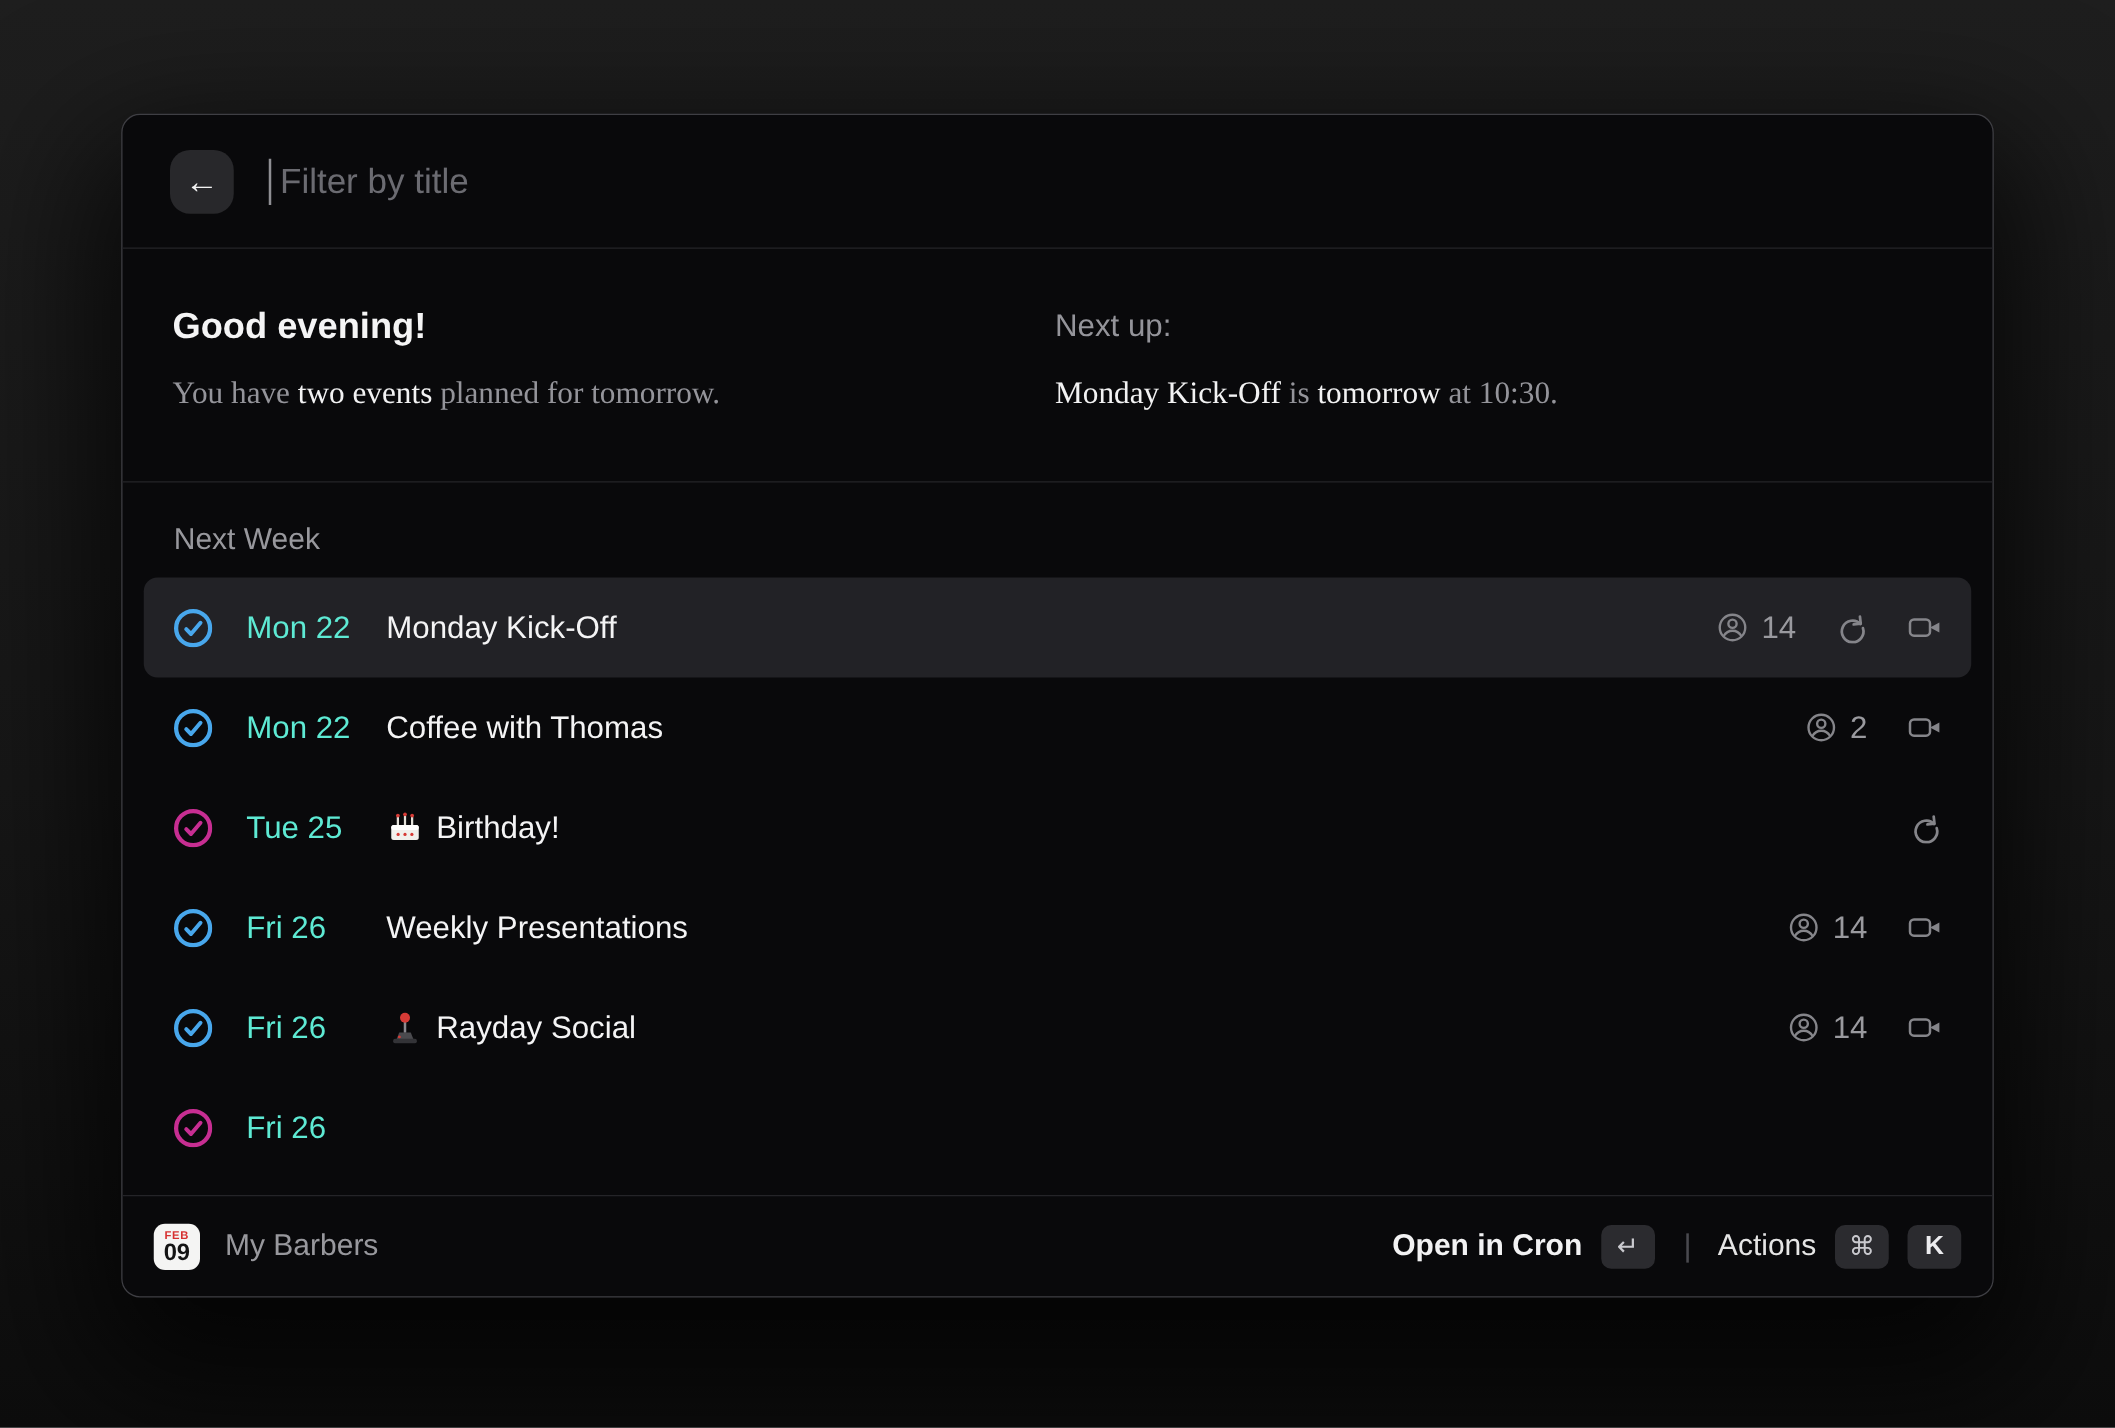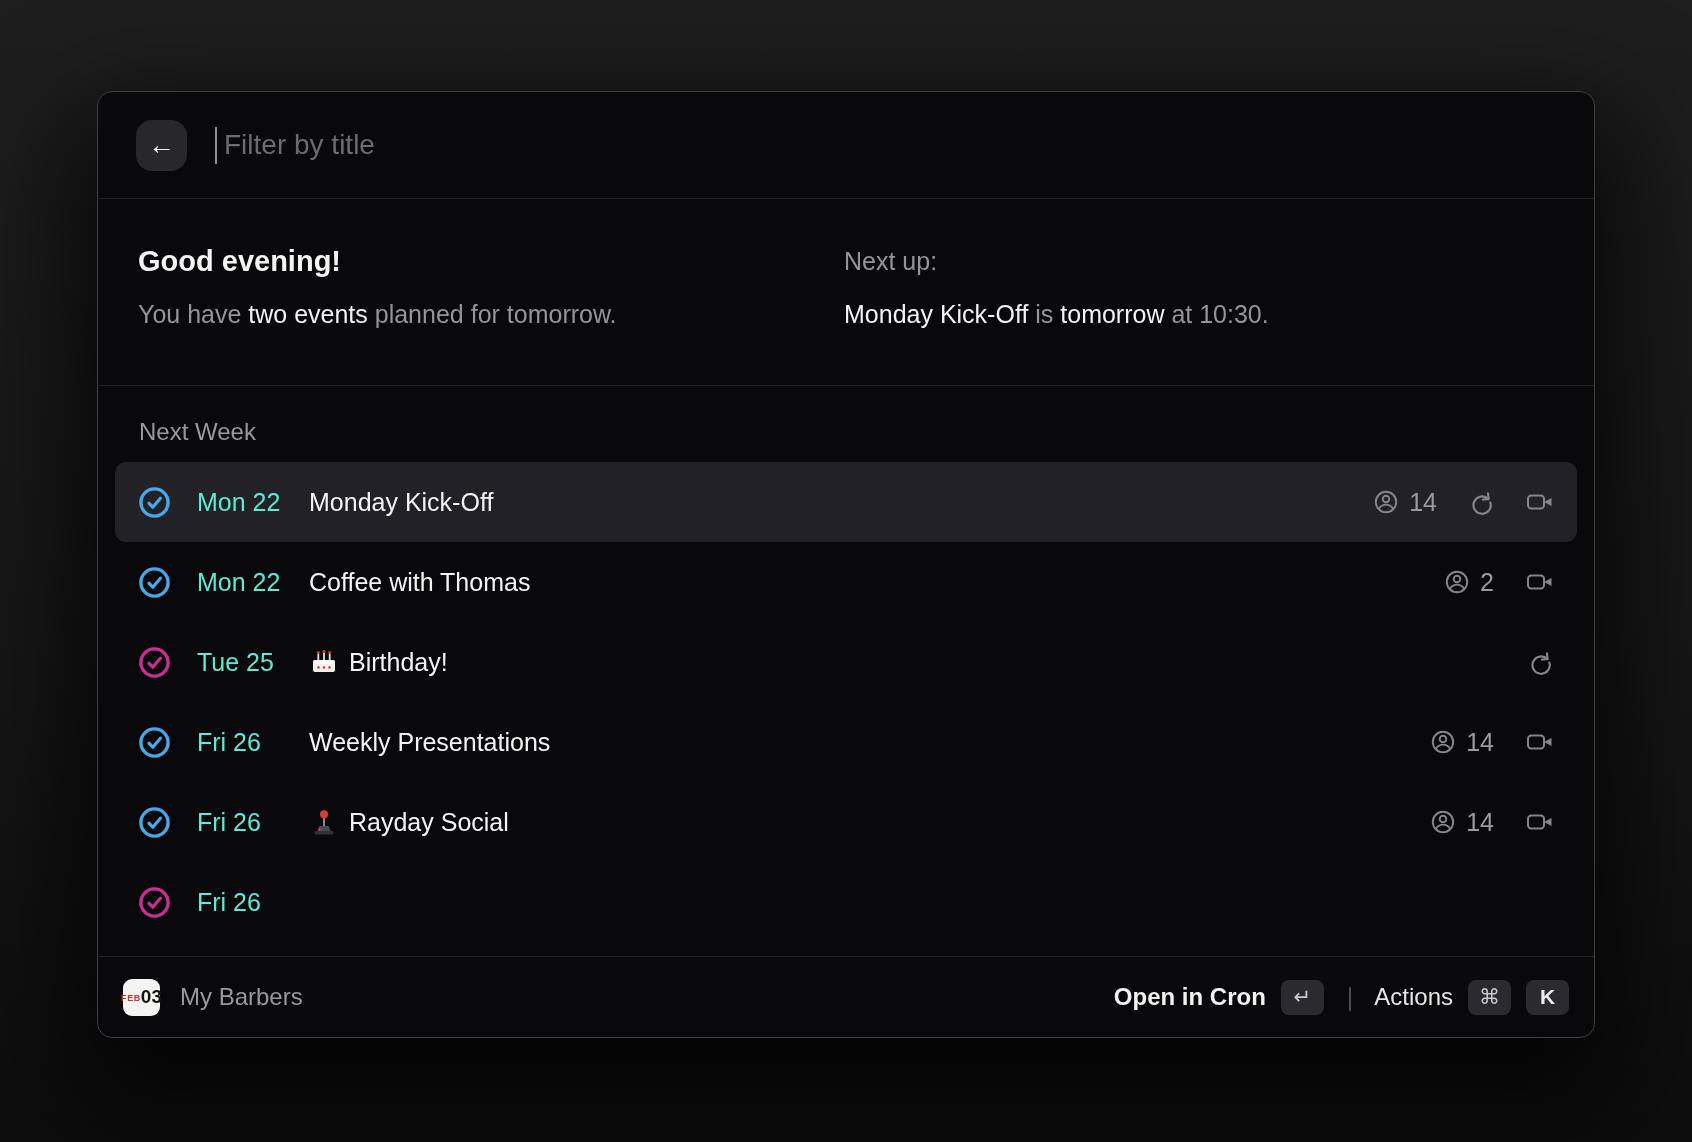--- a/index.html
+++ b/index.html
@@ -25,21 +25,21 @@
   .filter-input{background:transparent;border:none;outline:none;flex:1;
     margin-left:5px;font-size:28px;color:#f5f5f6;font-family:inherit;}
   .filter-input::placeholder{color:#6b6b71;}
   
   .greeting{flex:0 0 auto;height:187px;box-sizing:border-box;
     padding:46px 40px 0;display:flex;border-bottom:1px solid #242428;}
   .greet-left{width:706px;flex:0 0 auto;}
   .greet-right{flex:1;}
   .greet-title{font-size:29px;font-weight:700;color:#f4f4f5;line-height:33px;margin:0 0 21px;}
   .nextup-label{font-size:25px;color:#94949a;line-height:33px;margin:0 0 21px;}
-  .sub{font-size:25px;color:#94949a;line-height:31px;}
+  .sub{font-size:25px;color:#94949a;line-height:31px;font-family:Liberation Serif, serif;}
   .sub .hl{color:#f2f2f3;}
   
   .list{flex:1;padding:14px 17px 0;overflow:hidden;}
   .section-label{color:#98989d;font-size:24px;padding:0 24px;margin:18px 0 16px;}
   .row{height:80px;display:flex;align-items:center;padding:0 24px;border-radius:11px;cursor:pointer;}
   .row.selected{background:#222226;}
   .check{width:31px;height:31px;flex:0 0 auto;margin-right:27px;}
   .check svg{display:block;}
   .date{width:112px;flex:0 0 auto;font-size:25px;color:#5eead4;}
   .emoji{width:30px;height:30px;flex:0 0 auto;margin-right:10px;}
@@ -47,21 +47,21 @@
   .title{font-size:25px;color:#f4f4f5;white-space:nowrap;}
   .spacer{flex:1;}
   .meta{display:flex;align-items:center;gap:32px;flex:0 0 auto;}
   .att{display:flex;align-items:center;gap:10px;}
   .att .count{font-size:25px;color:#9a9a9f;}
   .icon{display:flex;align-items:center;}
   
   .footer{flex:0 0 auto;height:80px;border-top:1px solid #242428;
     display:flex;align-items:center;padding:0 25px;}
   .cal{width:37px;height:37px;background:#f4f4f3;border-radius:9px;flex:0 0 auto;
-    display:flex;flex-direction:row;align-items:center;justify-content:center;}
+    display:flex;flex-direction:column;align-items:center;justify-content:center;}
   .cal .m{color:#d63030;font-size:9px;font-weight:700;letter-spacing:.6px;line-height:10px;margin-top:1px;}
   .cal .d{color:#141414;font-size:19px;font-weight:700;line-height:20px;}
   .footer-label{color:#98989d;font-size:24px;margin-left:20px;}
   .footer-right{margin-left:auto;display:flex;align-items:center;}
   .fbtn{display:flex;align-items:center;cursor:pointer;justify-content:flex-end;}
   .primary-label{color:#f2f2f3;font-size:24px;font-weight:600;}
   .actions-label{color:#e5e5e5;font-size:24px;}
   .key{min-width:43px;height:35px;box-sizing:border-box;padding:0 9px;background:#2b2b2f;
     border-radius:8px;display:flex;align-items:center;justify-content:center;
     color:#c9c9ce;font-size:21px;margin-left:15px;}
@@ -281,21 +281,21 @@
           </svg>
         </span>
       <span class="date">Fri 26</span>
       <span class="spacer"></span>
     </div>
   </div>
 
   <div class="footer">
     <div class="cal">
       <span class="m">FEB</span>
-      <span class="d">03</span>
+      <span class="d">09</span>
     </div>
     <span class="footer-label">My Barbers</span>
     <div class="footer-right">
       <div class="fbtn">
         <span class="primary-label">Open in Cron</span>
         <span class="key">↵</span>
       </div>
       <span class="vdiv">|</span>
       <div class="fbtn">
         <span class="actions-label">Actions</span>

